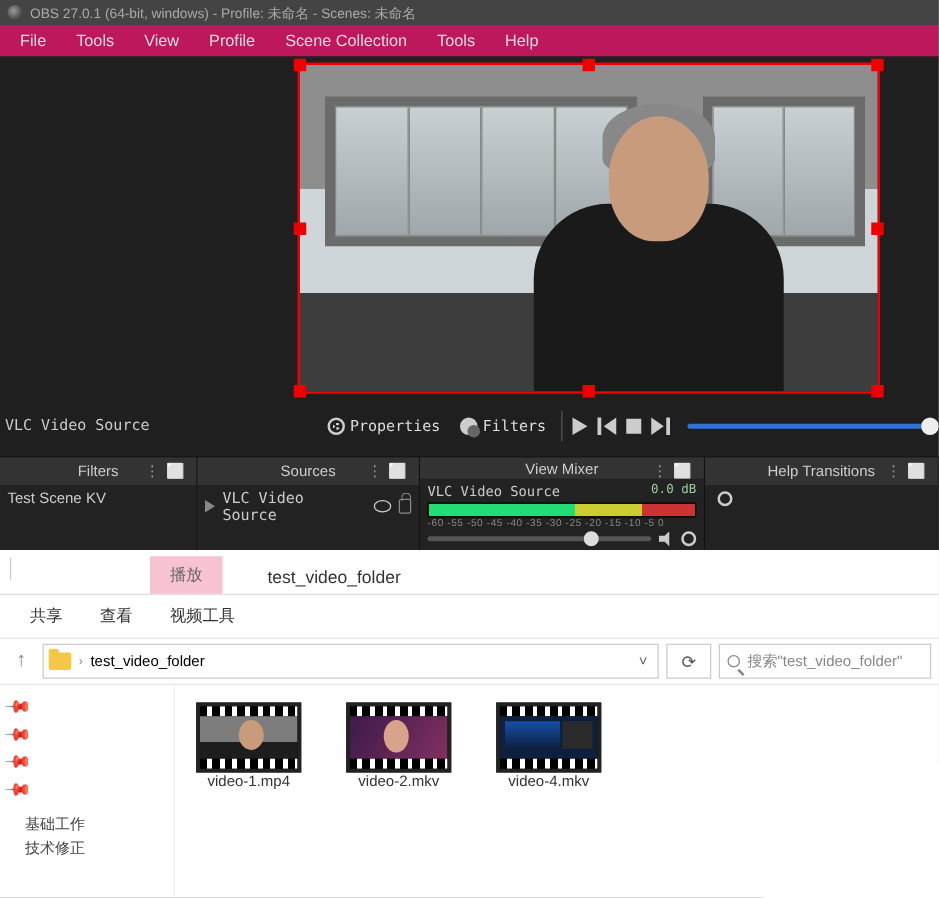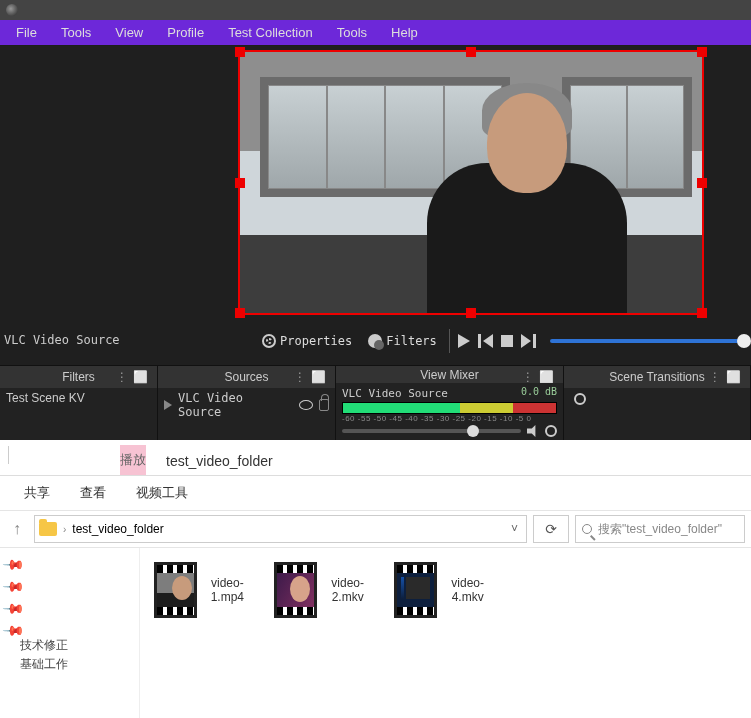--- a/index.html
+++ b/index.html
@@ -1,20 +1,20 @@
 <!DOCTYPE html>
 <html><head>
 <meta charset="utf-8">
 <style>
   * { box-sizing: border-box; margin: 0; padding: 0; }
   html, body { width: 751px; height: 718px; font-family: "Segoe UI", Arial, sans-serif; background: #fff; overflow: hidden; }
   .obs-app { background: #2b2b2b; color: #ddd; width: 751px; height: 440px; display: flex; flex-direction: column; }
   .titlebar { height: 20px; background: #444; color: #aaa; font-size: 11px; display: flex; align-items: center; padding-left: 6px; }
   .titlebar .logo { width: 12px; height: 12px; border-radius: 50%; background: radial-gradient(circle at 40% 40%, #999, #222); margin-right: 6px; }
-  .menubar { height: 26px; background: #6d28d9; display: flex; align-items: center; font-size: 13px; padding-left: 4px; border-bottom: 1px solid #1d1d1d; }
+  .menubar { height: 26px; background: #be185d; display: flex; align-items: center; font-size: 13px; padding-left: 4px; border-bottom: 1px solid #1d1d1d; }
   .menubar span { padding: 4px 12px; cursor: default; }
   .preview-area { flex: 1; background: #1f1f1f; position: relative; display: flex; justify-content: center; align-items: center; }
   .sel-box { position: absolute; left: 238px; top: 4px; width: 466px; height: 265px; border: 2px solid #e00; }
   .sel-box .prev { width:100%; height:100%; background: linear-gradient(#8e8e8e 0 38%, #cfd6da 38% 70%, #3d3d3d 70% 100%); position:relative; overflow:hidden; }
   .window-frame { position:absolute; left:20px; top:25px; width:250px; height:120px; background:#b8c3c8; border:8px solid #6b6b6b; display:grid; grid-template-columns:1fr 1fr 1fr 1fr; }
   .window-frame div { border:1px solid #888; background:linear-gradient(#c8d0d3,#9fa7aa); }
   .window-frame2 { position:absolute; right:10px; top:25px; width:130px; height:120px; background:#c8d0d3; border:8px solid #6b6b6b; display:grid; grid-template-columns:1fr 1fr; }
   .window-frame2 div{ border:1px solid #888; background:linear-gradient(#c8d0d3,#9fa7aa);}
   .person { position:absolute; right:55px; bottom:0; width:230px; height:230px; }
   .person .head { width:80px; height:100px; background:#c79b7c; border-radius:50% 50% 45% 45%; position:absolute; top:10px; left:70px; }
@@ -57,41 +57,41 @@
   .spk-ic{width:12px;height:12px;background:#ccc;clip-path:polygon(0 30%,40% 30%,70% 0,70% 100%,40% 70%,0 70%)}
   .gear2{width:12px;height:12px;border:2px solid #ccc;border-radius:50%}
   .db{position:absolute;right:6px;top:3px;font-size:10px;color:#9c9;font-family:monospace}
   .trans-row{display:flex;align-items:center;gap:6px;padding:2px 4px}
   .trans-sel{flex:1;background:#1a1a1a;border:1px solid #444;color:#ccc;font-size:12px;padding:2px 6px;display:flex;justify-content:space-between;align-items:center}
   .chev{width:0;height:0;border-left:4px solid transparent;border-right:4px solid transparent;border-top:5px solid #ccc}
   
   .explorer{width:751px;height:278px;background:#fff;color:#000;font-size:12px;display:flex;flex-direction:column}
   .tabstrip{height:36px;display:flex;align-items:flex-end;padding-left:10px;border-bottom:1px solid #ddd;position:relative}
   .tabstrip .divider{position:absolute;left:8px;top:6px;width:1px;height:18px;background:#ccc}
-  .tab{padding:6px 0;font-size:13px;color:#444;cursor:pointer}
+  .tab{padding:6px 16px;font-size:13px;color:#444;cursor:pointer}
   .tab.pink{background:#f7c3d3;color:#666;margin-left:110px}
   .tab.ctx{margin-left:20px;font-size:14px;color:#333}
   .toolstrip{height:34px;display:flex;align-items:center;padding:0 24px;gap:30px;font-size:13px;color:#333}
   .addrbar{height:38px;display:flex;align-items:center;gap:6px;padding:0 6px;border-top:1px solid #e5e5e5;border-bottom:1px solid #e5e5e5}
   .addr-up{width:22px;height:22px;display:flex;align-items:center;justify-content:center;color:#888;font-size:16px;cursor:pointer}
   .addr-box{flex:1;height:28px;border:1px solid #ccc;display:flex;align-items:center;padding-left:4px;gap:6px}
   .fold-ic{width:18px;height:14px;background:#f6c646;border-radius:2px;position:relative}
   .fold-ic::before{content:"";position:absolute;top:-3px;left:0;width:8px;height:4px;background:#f6c646;border-radius:2px 2px 0 0}
   .crumb-sep{color:#888;font-size:10px}
   .addr-drop{margin-left:auto;padding:0 8px;color:#666;cursor:pointer}
   .refresh{width:36px;height:28px;border:1px solid #ccc;display:flex;align-items:center;justify-content:center;color:#555;cursor:pointer;font-size:14px}
   .searchbox{width:170px;height:28px;border:1px solid #ccc;display:flex;align-items:center;padding-left:6px;color:#888;gap:6px}
   .mag-ic{width:10px;height:10px;border:1.5px solid #888;border-radius:50%;position:relative}
   .mag-ic::after{content:"";position:absolute;right:-5px;bottom:-5px;width:6px;height:1.5px;background:#888;transform:rotate(45deg)}
   .content{flex:1;display:flex}
   .navpane{width:140px;border-right:1px solid #eee;padding:8px;display:flex;flex-direction:column;gap:10px}
   .pin-ic{width:12px;height:12px;color:#7aa6da;transform:rotate(45deg);font-size:14px}
   .filepane{flex:1;padding:14px;display:flex;flex-direction:column}
   .thumbs{display:flex;gap:30px}
-  .thumb{display:flex;flex-direction:row;align-items:center;gap:14px;width:90px;cursor:pointer}
+  .thumb{display:flex;flex-direction:column;align-items:center;gap:0;width:90px;cursor:pointer}
   .film{width:84px;height:56px;background:#111;border:3px solid #222;position:relative;overflow:hidden}
   .film::before,.film::after{content:"";position:absolute;left:0;right:0;height:8px;background:repeating-linear-gradient(90deg,#000 0 6px,#fff 6px 10px)}
   .film::before{top:0}.film::after{bottom:0}
   .fc{position:absolute;left:0;right:0;top:8px;bottom:8px}
   .fc1{background:linear-gradient(#7d7d7d 0 60%,#1d1d1d 60% 100%)}
   .fc1 .hd{position:absolute;left:40%;top:10%;width:20px;height:24px;background:#c79b7c;border-radius:50%}
   .fc2{background:linear-gradient(120deg,#3d1a4a,#803060)}
   .fc2 .pp{position:absolute;left:35%;top:10%;width:20px;height:26px;background:#d7a38a;border-radius:50%}
   .fc3{background:#1a6fd6}
   .fc3 .tb{position:absolute;bottom:3px;left:3px;right:3px;height:6px;background:#2f9bff}
@@ -100,27 +100,28 @@
   .fc4 .sd{position:absolute;right:4px;top:4px;width:24px;bottom:8px;background:#2a2a2a}
   .thumb-name{font-size:12px;color:#333;text-align:center}
   .bottom-list{margin-top:18px;font-size:12px;color:#444;line-height:1.6}
 </style>
 </head>
 <body>
 
 <div class="obs-app">
   <div class="titlebar">
     <div class="logo"></div>
+    <span>OBS 27.0.1 (64-bit, windows) - Profile: 未命名 - Scenes: 未命名</span>
   </div>
   <div class="menubar">
     <span>File</span>
     <span>Tools</span>
     <span>View</span>
     <span>Profile</span>
-    <span>Test Collection</span>
+    <span>Scene Collection</span>
     <span>Tools</span>
     <span>Help</span>
   </div>
 
   <div class="preview-area">
     <div class="sel-box">
       <div class="prev">
         <div class="window-frame">
             <div></div>
             <div></div>
@@ -211,21 +212,21 @@
           <div class="vol-slide">
               <div class="th"></div>
             </div>
           <span class="spk-ic"></span>
           <span class="gear2"></span>
         </div>
       </div>
     </div>
     <div class="panel p4">
       <div class="panel-head">
-        <span>Scene Transitions</span>
+        <span>Help Transitions</span>
         <span class="dots">⋮ ⬜</span>
       </div>
       <div class="panel-body">
         <div class="trans-row">
           <span class="gear2"></span>
         </div>
       </div>
     </div>
   </div>
 </div>
@@ -284,18 +285,18 @@
           <div class="film">
               <div class="fc fc4">
                 <div class="mn"></div>
                 <div class="sd"></div>
               </div>
             </div>
           <span class="thumb-name">video-4.mkv</span>
         </div>
       </div>
       <div class="bottom-list" style="margin-left:-134px">
+        <div>基础工作</div>
         <div>技术修正</div>
-        <div>基础工作</div>
       </div>
     </div>
   </div>
 </div>
 
 </body></html>

